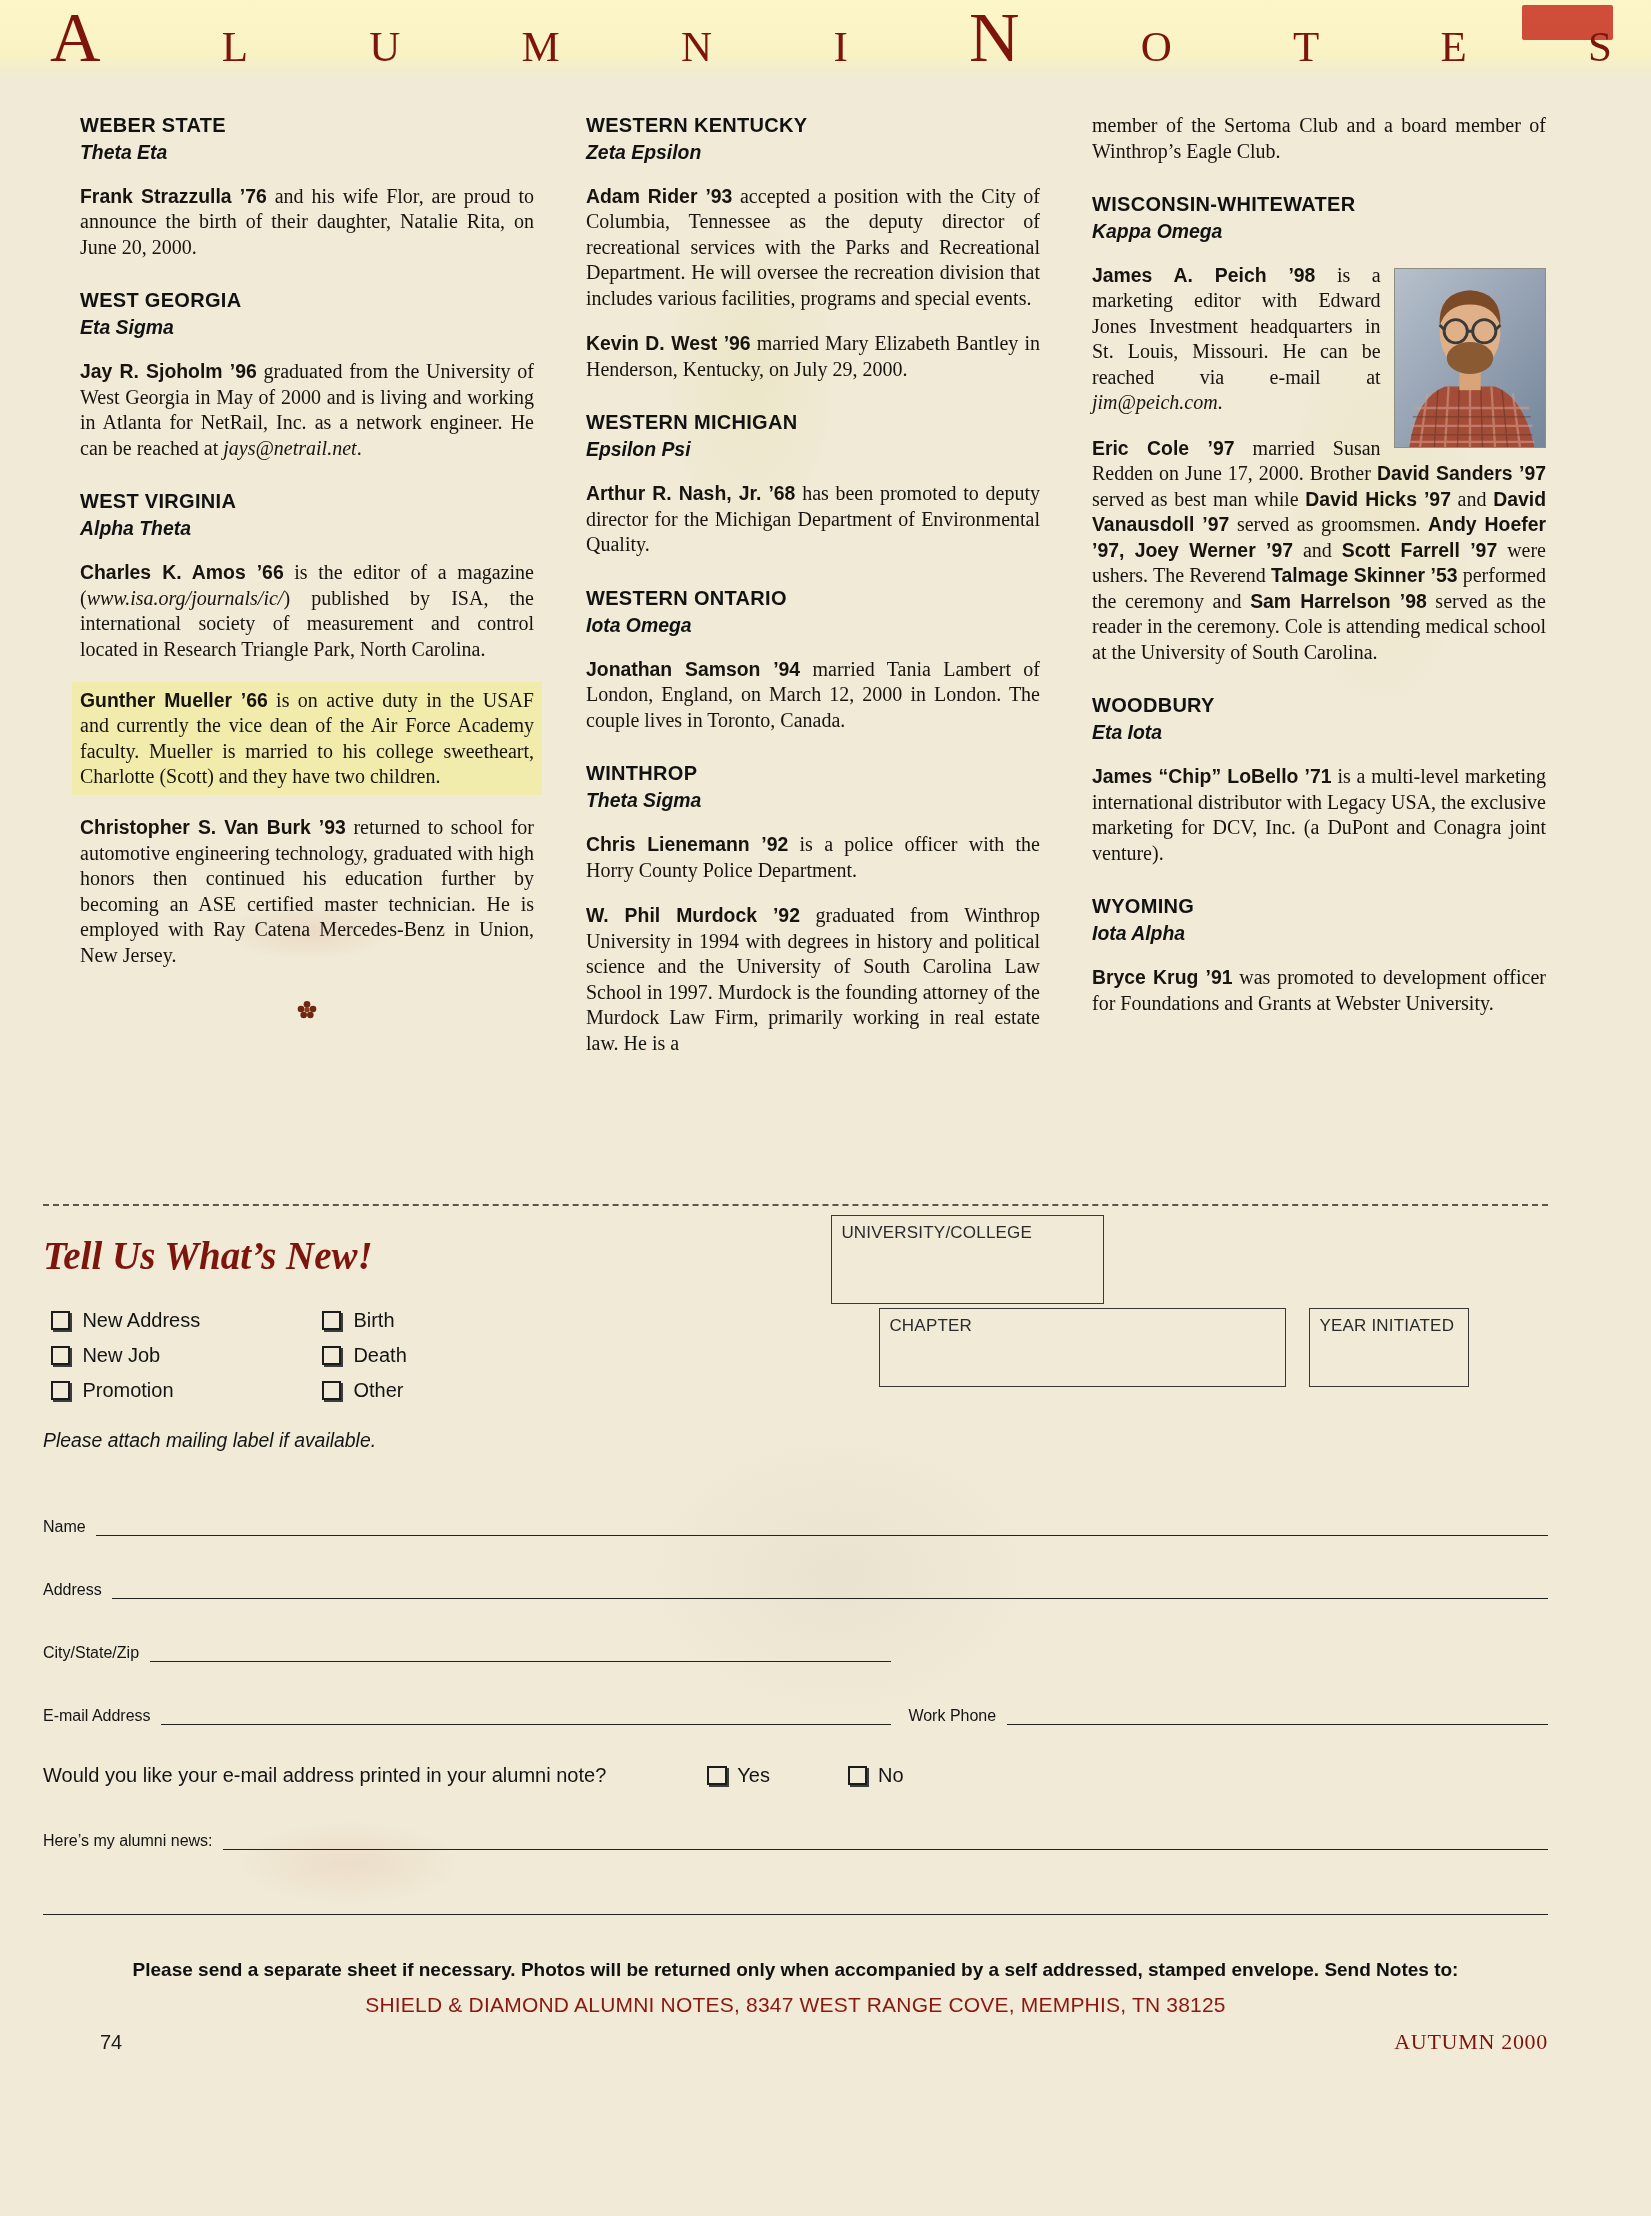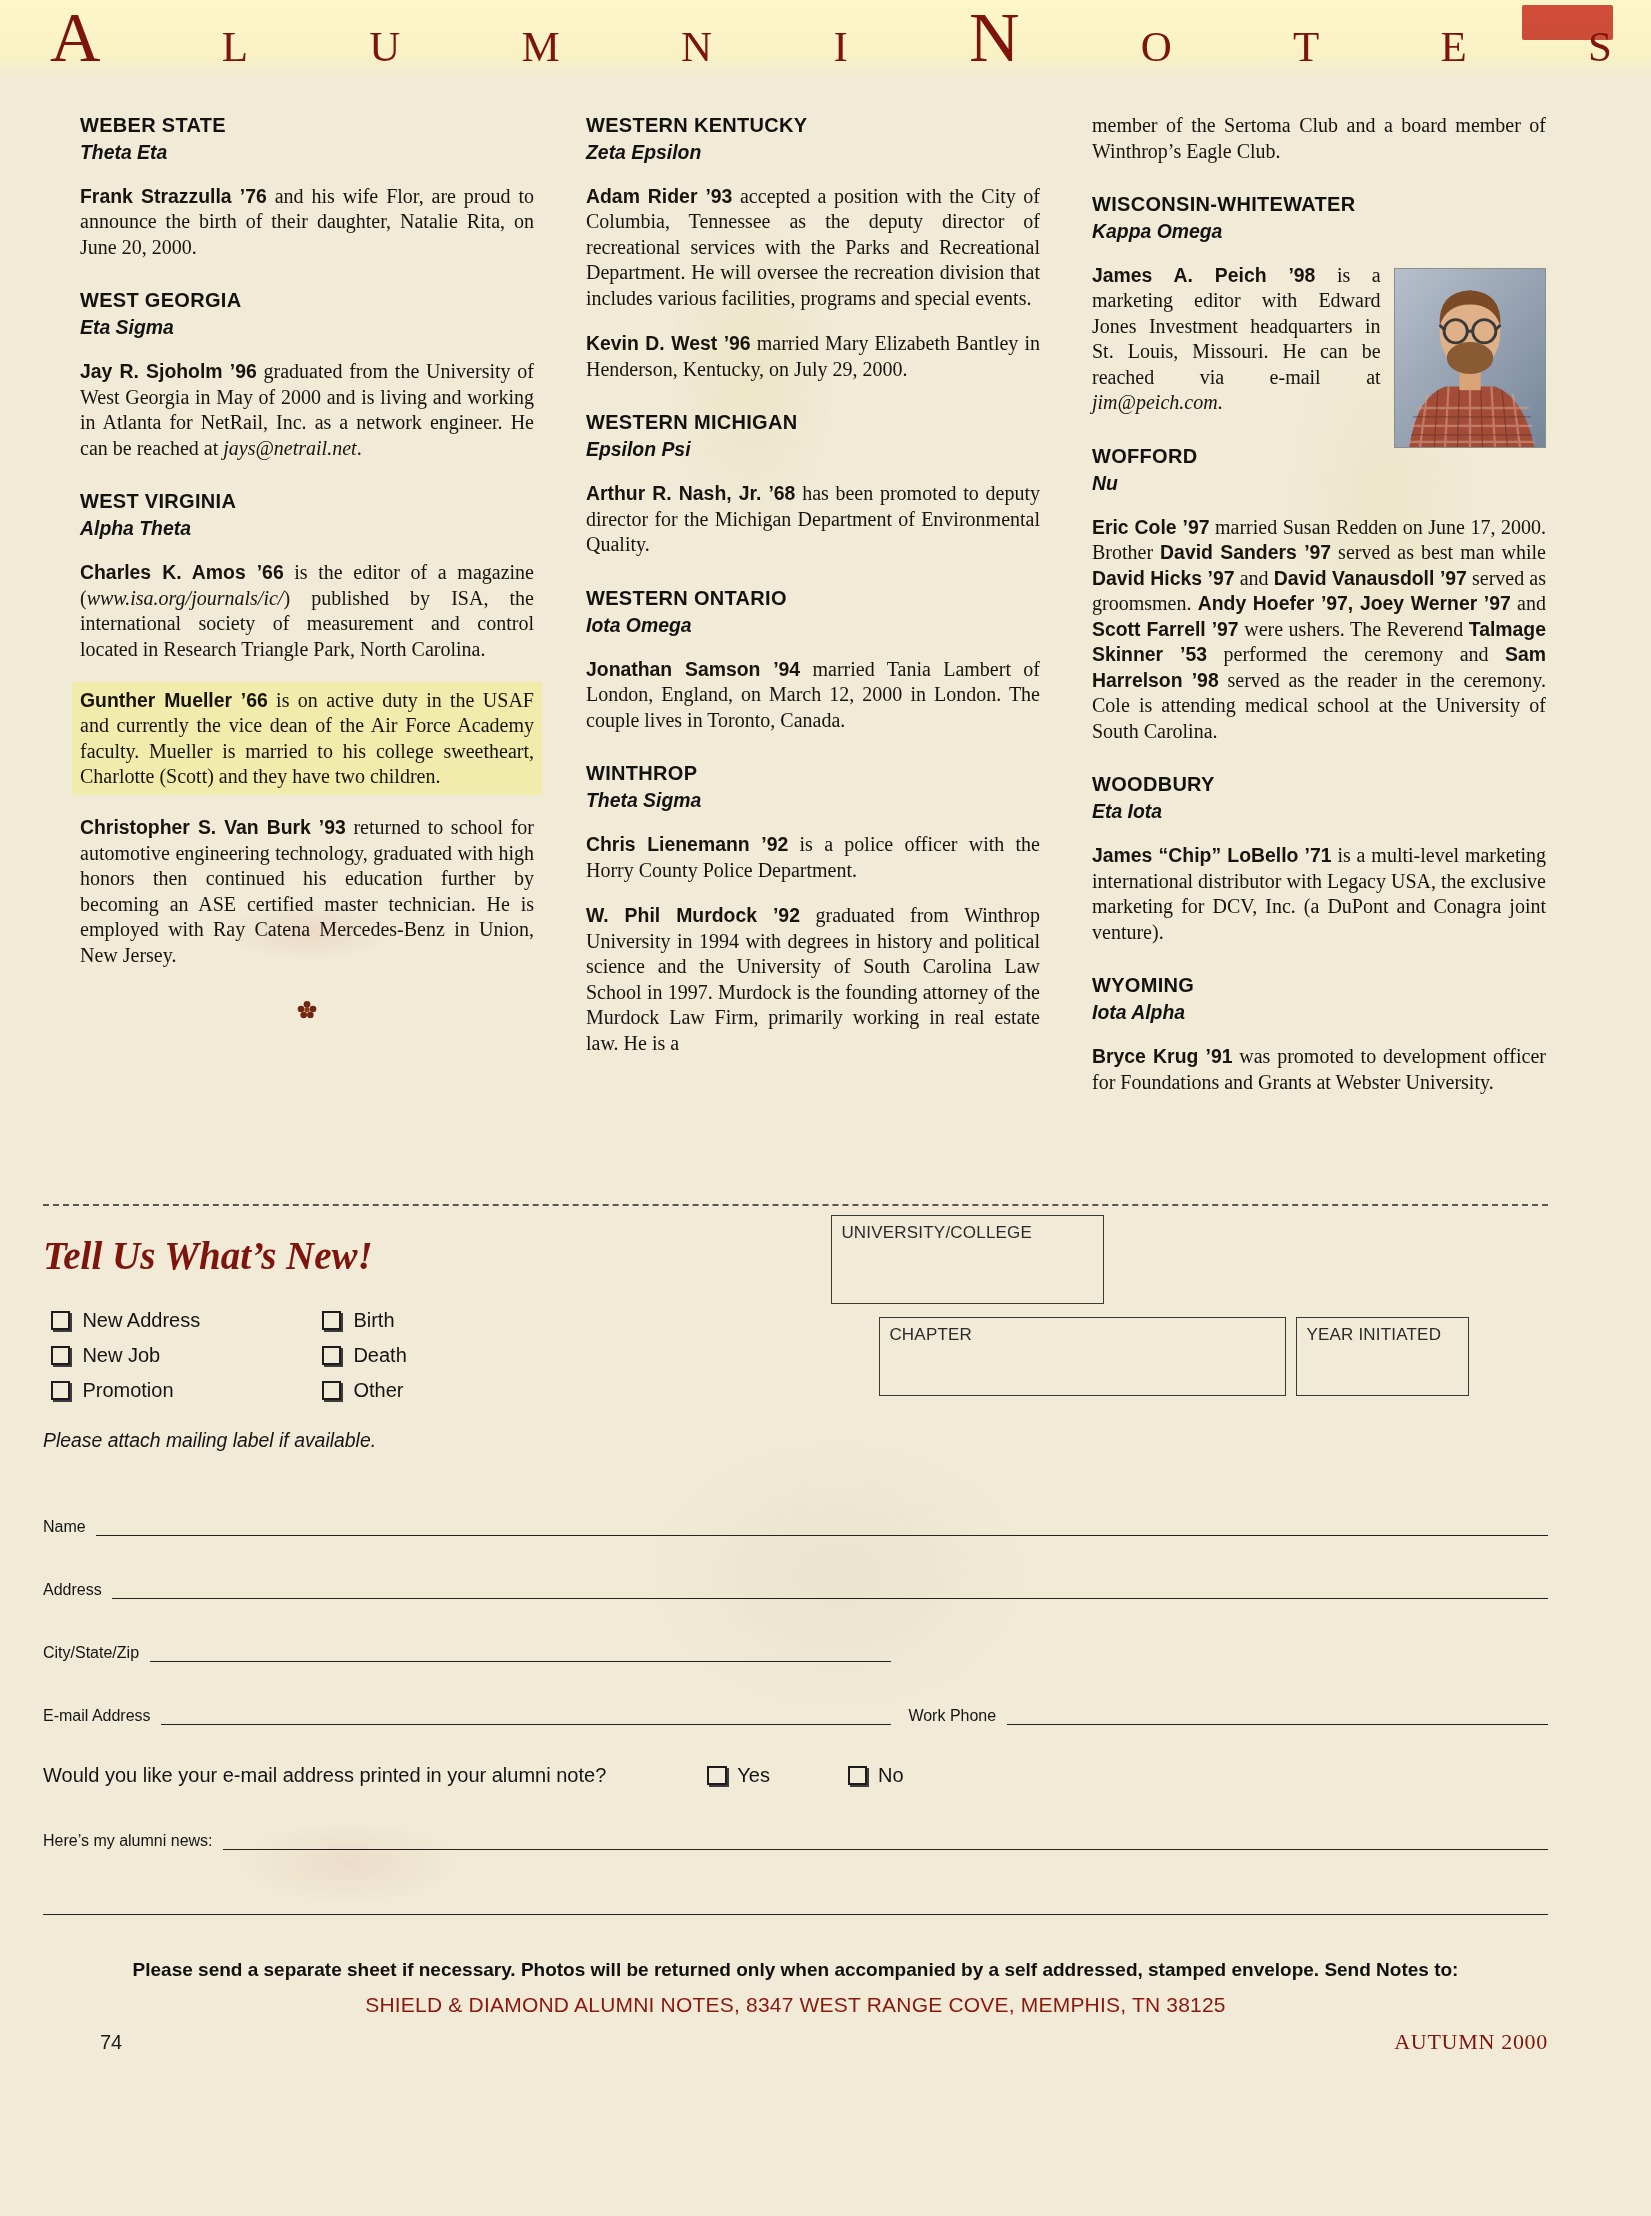--- a/index.html
+++ b/index.html
@@ -41,21 +41,21 @@
   .form-top{display:flex;margin-top:9.4px;}
   .form-top-left{flex:1;padding-top:17.4px;}
   .form-title{font-family:"Liberation Serif",serif;font-weight:700;font-style:italic;font-size:39px;color:#7d150d;margin:0;}
   .check-grid{display:grid;grid-template-columns:271px 214px;row-gap:12px;margin-top:31px;padding-left:8px;}
   .check-item{display:flex;align-items:center;gap:12px;font-size:20px;color:#141414;}
   .cb{width:15.4px;height:15.4px;border:2px solid #1c1c1c;box-shadow:2px 2px 0 0 #3c3c3c;background:transparent;flex:0 0 auto;}
   .mailing-note{font-style:italic;font-size:19.4px;margin-top:27px;color:#141414;}
   .form-top-right{width:638px;margin-right:79px;}
   .fbox{border:1.3px solid #3a3a34;}
   .box-univ{width:271px;height:87px;}
-  .box-row{display:flex;gap:10px;margin-top:13px;padding-left:48px;}
+  .box-row{display:flex;gap:23px;margin-top:4px;padding-left:48px;}
   .box-chapter{width:407px;height:79px;box-sizing:border-box;}
   .box-year{flex:1;height:79px;box-sizing:border-box;}
   .box-label{display:block;padding:6.7px 9.4px;font-size:17px;color:#2b2b2b;letter-spacing:0.2px;}
   .field-row{display:flex;align-items:flex-end;margin-top:38px;font-size:16px;color:#141414;}
   .field-row.first{margin-top:59px;}
   .flabel{white-space:nowrap;}
   .fline{flex:1;border-bottom:1.3px solid #23231f;height:24px;margin-left:10.7px;}
   .split .g1{flex:0 0 848px;display:flex;align-items:flex-end;}
   .split .g2{flex:1;display:flex;align-items:flex-end;margin-left:17.4px;}
   .q-row{display:flex;align-items:center;margin-top:39px;font-size:20px;color:#141414;}
@@ -177,24 +177,20 @@
     <ellipse cx="42" cy="50" rx="13" ry="9" fill="#8a5a32"></ellipse>
     <rect x="35" y="44" width="14" height="4" rx="2" fill="#8a5a32"></rect>
     <path d="M25 32 Q24 13 42 12 Q60 13 59 32 Q55 20 42 20 Q29 20 25 32 Z" fill="#7c4a26"></path>
     <g fill="none" stroke="#3a3a3a" stroke-width="1.6">
       <circle cx="34" cy="35" r="6.5"></circle>
                 <circle cx="50" cy="35" r="6.5"></circle>
       <path d="M40.5 35 L43.5 35 M27.5 34 L25 31.5 M56.5 34 L59 31.5"></path>
     </g>
   </svg>
 </span><span class="b">James A. Peich ’98</span><span> is a marketing editor with Edward Jones Investment headquarters in St. Louis, Missouri. He can be reached via e-mail at </span><span class="i">jim@peich.com</span><span>.</span></p>
-        <div class="entry-head">
-          <div class="school">WOFFORD</div>
-          <div class="chapter">Nu</div>
-        </div>
         <p class="note"><span class="b">Eric Cole ’97</span><span> married Susan Redden on June 17, 2000. Brother </span><span class="b">David Sanders ’97</span><span> served as best man while </span><span class="b">David Hicks ’97</span><span> and </span><span class="b">David Vanausdoll ’97</span><span> served as groomsmen. </span><span class="b">Andy Hoefer ’97, Joey Werner ’97</span><span> and </span><span class="b">Scott Farrell ’97</span><span> were ushers. The Reverend </span><span class="b">Talmage Skinner ’53</span><span> performed the ceremony and </span><span class="b">Sam Harrelson ’98</span><span> served as the reader in the ceremony. Cole is attending medical school at the University of South Carolina.</span></p>
         <div class="entry-head">
           <div class="school">WOODBURY</div>
           <div class="chapter">Eta Iota</div>
         </div>
         <p class="note"><span class="b">James “Chip” LoBello ’71</span><span> is a multi-level marketing international distributor with Legacy USA, the exclusive marketing for DCV, Inc. (a DuPont and Conagra joint venture).</span></p>
         <div class="entry-head">
           <div class="school">WYOMING</div>
           <div class="chapter">Iota Alpha</div>
         </div>

